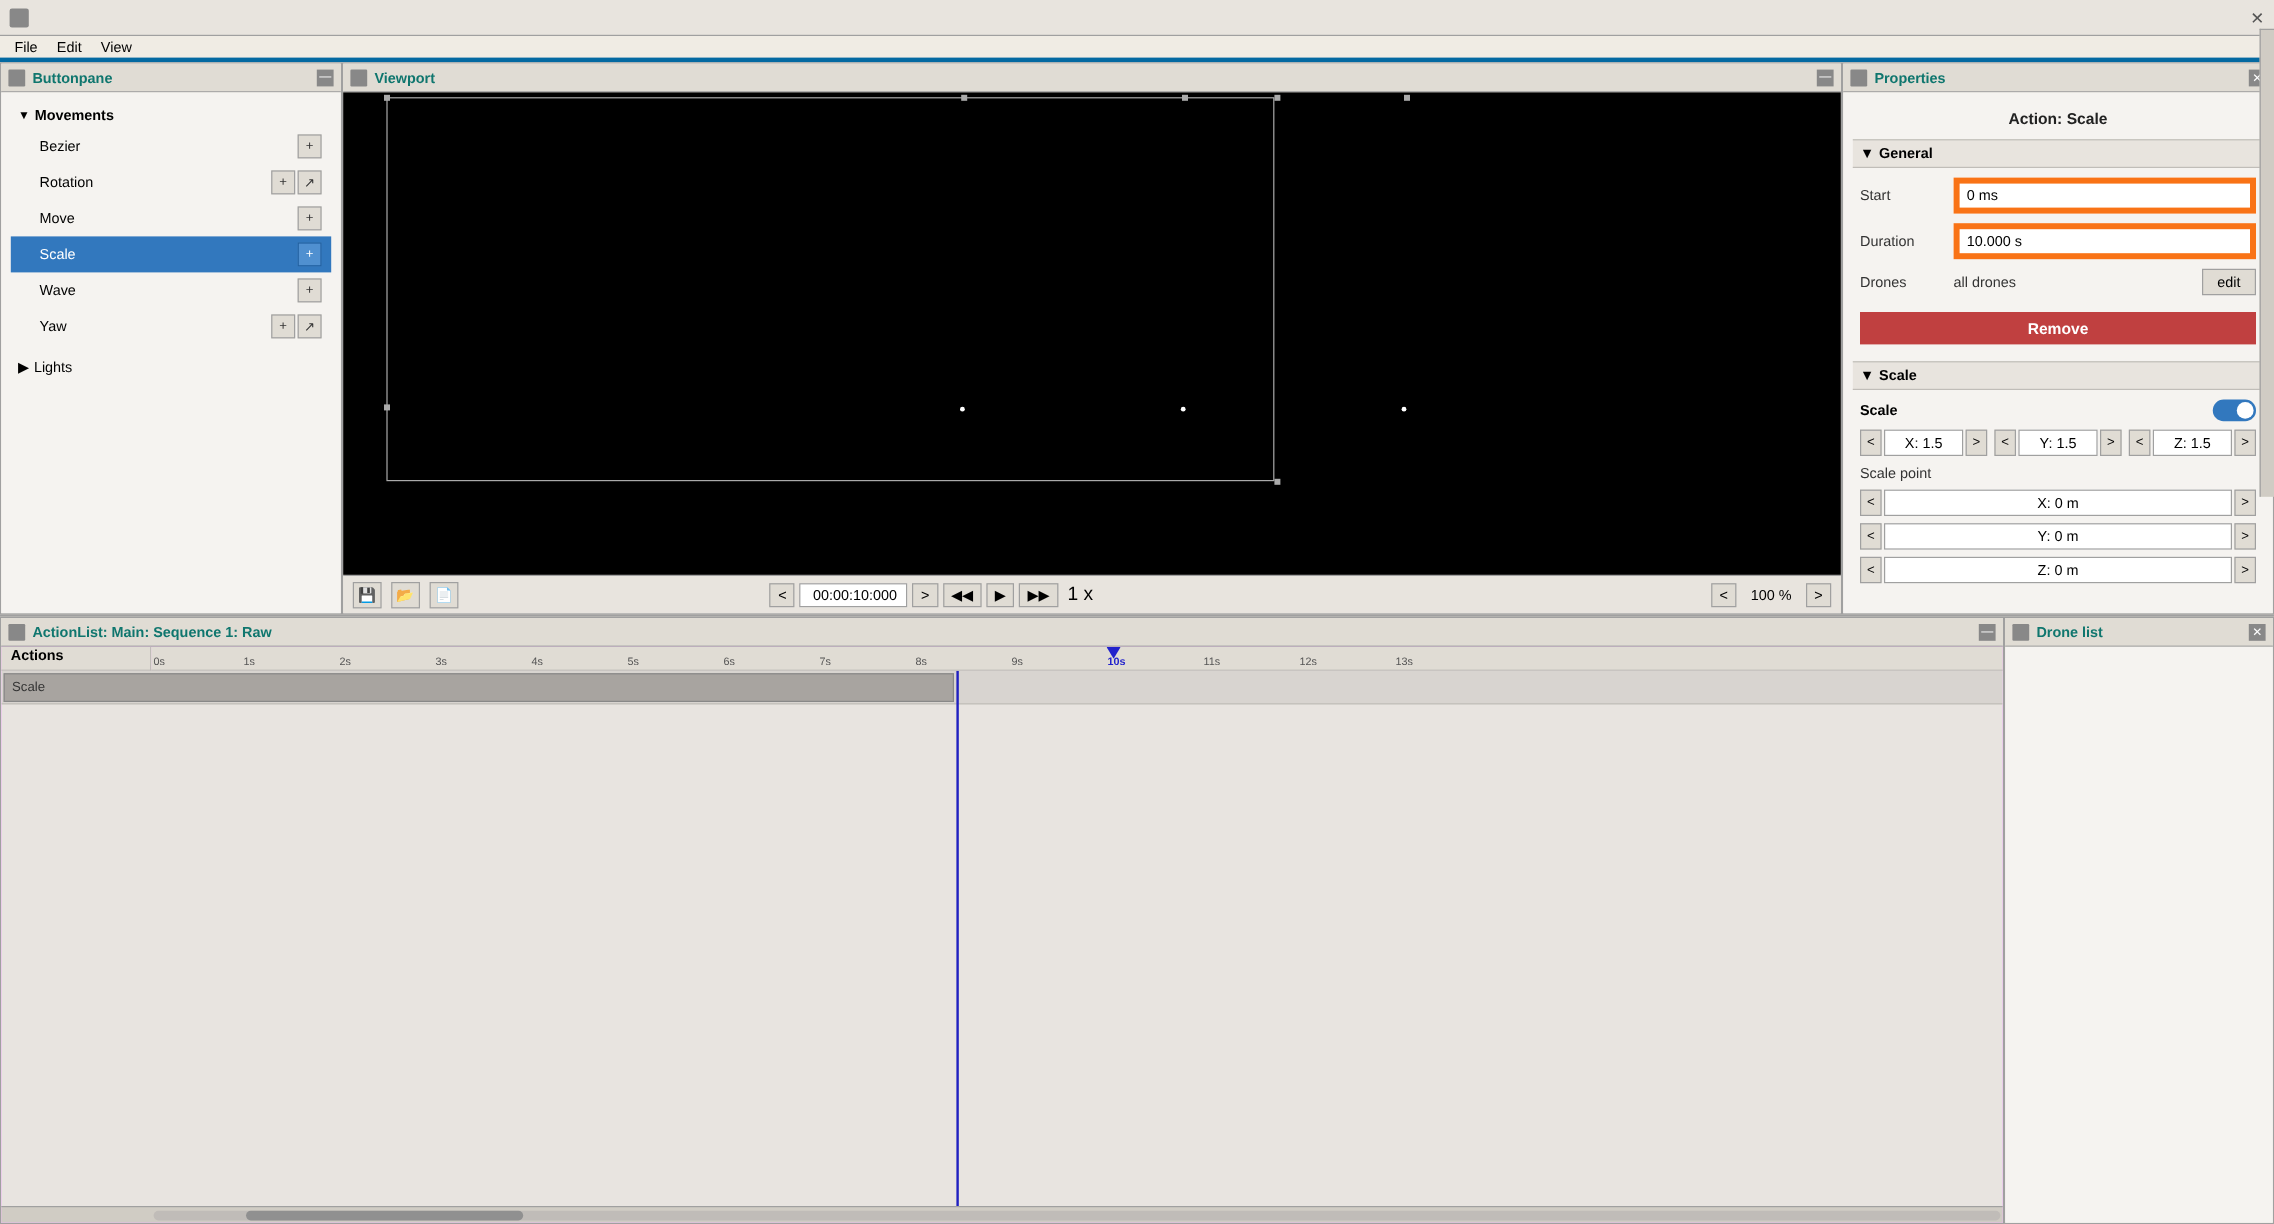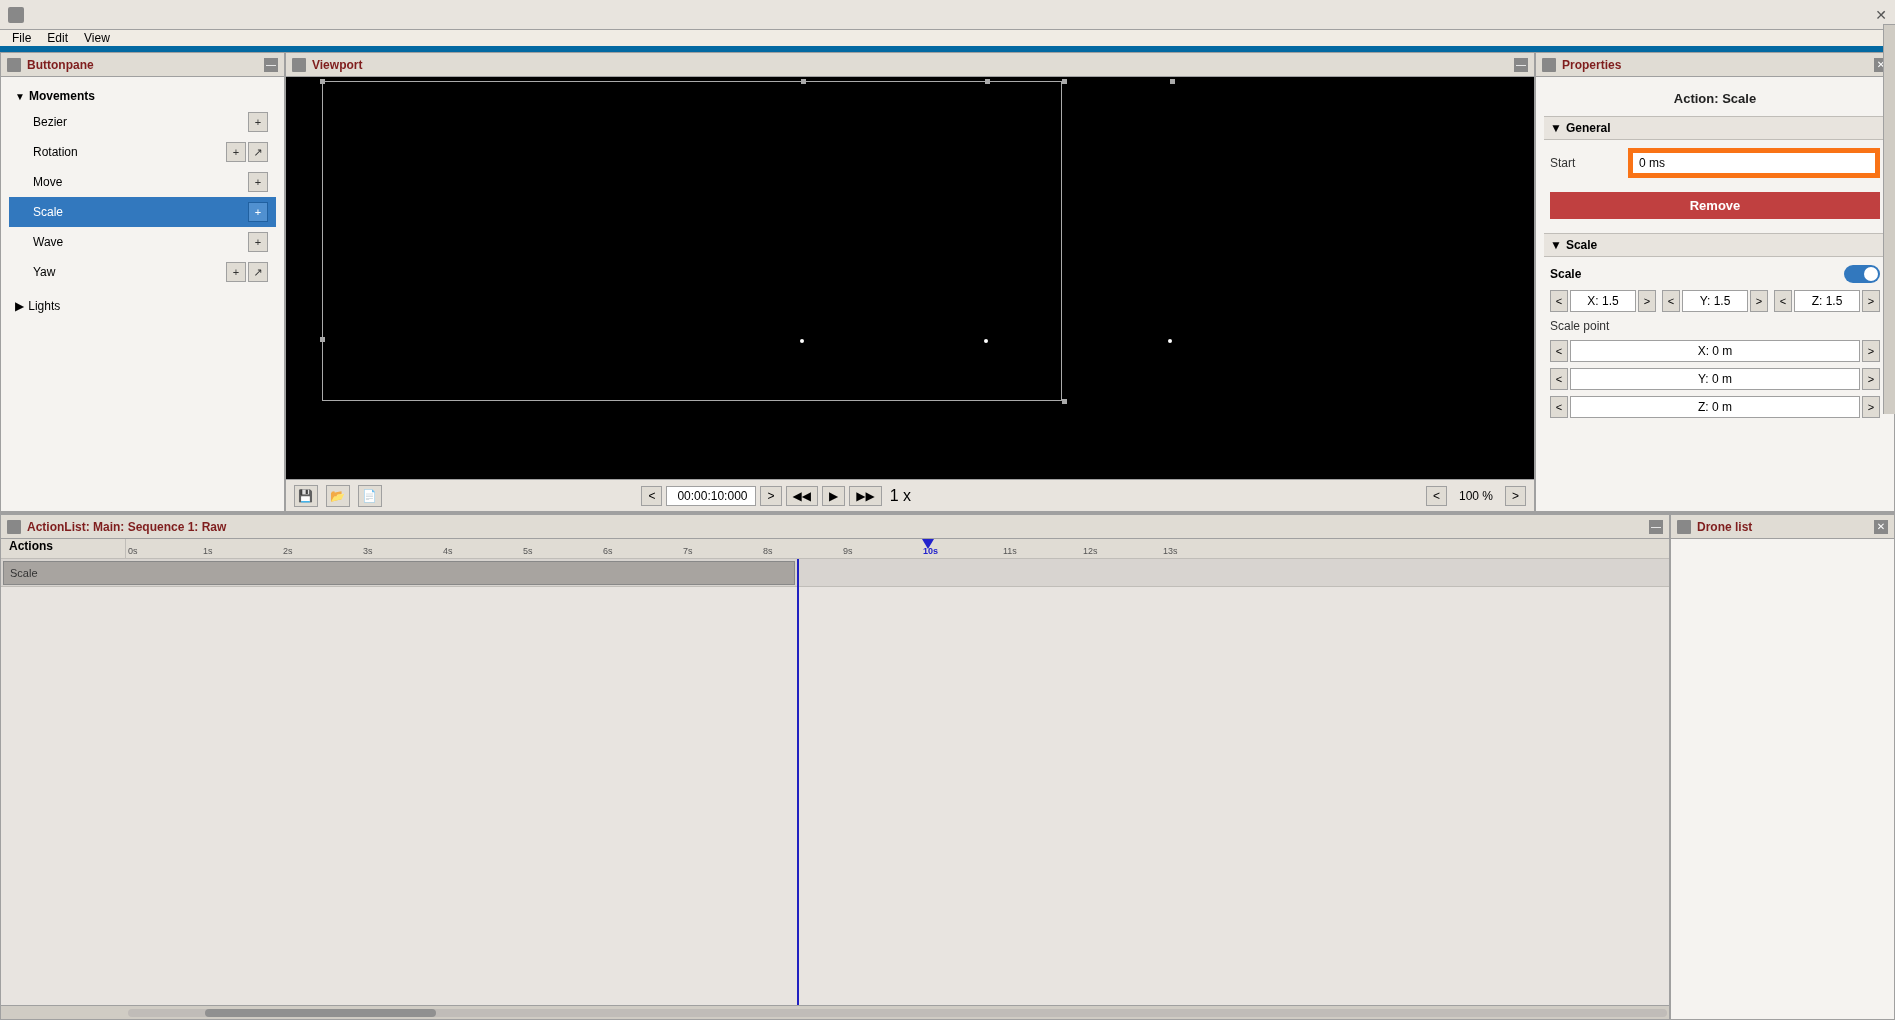--- a/index.html
+++ b/index.html
@@ -18,21 +18,21 @@
     .titlebar-icon { width: 16px; height: 16px; background: #888; border-radius: 2px; }
     .titlebar-close { cursor: pointer; font-size: 14px; color: #555; }
 
     
     .menubar {
       height: 22px;
       background: #f0ece4;
       display: flex;
       align-items: center;
       padding: 0 4px;
-      border-bottom: 6px solid #0369a1;
+      border-bottom: 4px solid #0369a1;
     }
     .menubar-item {
       padding: 2px 8px;
       cursor: pointer;
       font-size: 12px;
     }
 
     
     .main-layout {
       display: flex;
@@ -79,21 +79,21 @@
     .panel-header-icon {
       width: 14px;
       height: 14px;
       background: #888;
       border-radius: 1px;
     }
 
     .panel-header-title {
       font-size: 12px;
       font-weight: bold;
-      color: #7f1d1d;
+      color: #0f766e;
     }
 
     .panel-header-btn {
       width: 14px;
       height: 14px;
       background: #888;
       border: none;
       cursor: pointer;
       display: flex;
       align-items: center;
@@ -679,21 +679,30 @@
         <div class="props-section-header">
           <span>▼</span>
           <span>General</span>
         </div>
 
         <div class="props-row">
           <span class="props-label">Start</span>
           <div class="props-value-box">0 ms</div>
         </div>
 
-
+        <div class="props-row">
+          <span class="props-label">Duration</span>
+          <div class="props-value-box">10.000 s</div>
+        </div>
+
+        <div class="props-drones-row">
+          <span class="props-drones-label">Drones</span>
+          <span class="props-drones-value">all drones</span>
+          <button class="edit-btn">edit</button>
+        </div>
 
         <div style="padding: 4px 6px;">
           <button class="remove-btn">Remove</button>
         </div>
 
         <div class="props-section-header">
           <span>▼</span>
           <span>Scale</span>
         </div>
 

